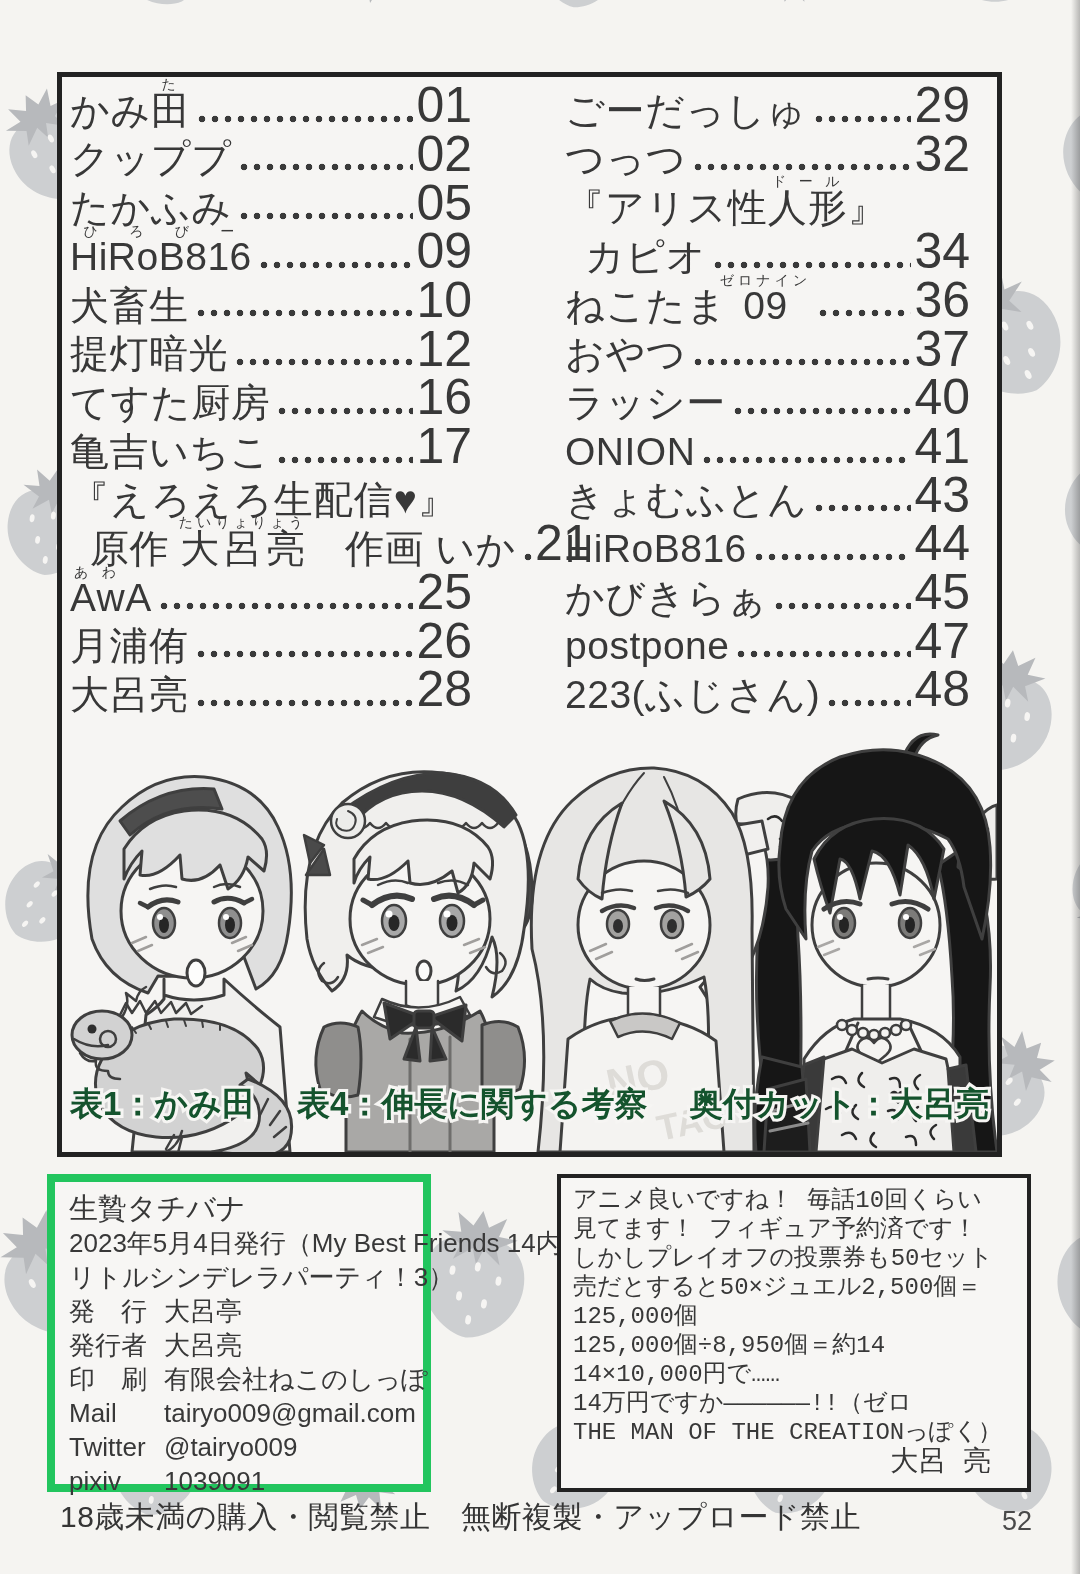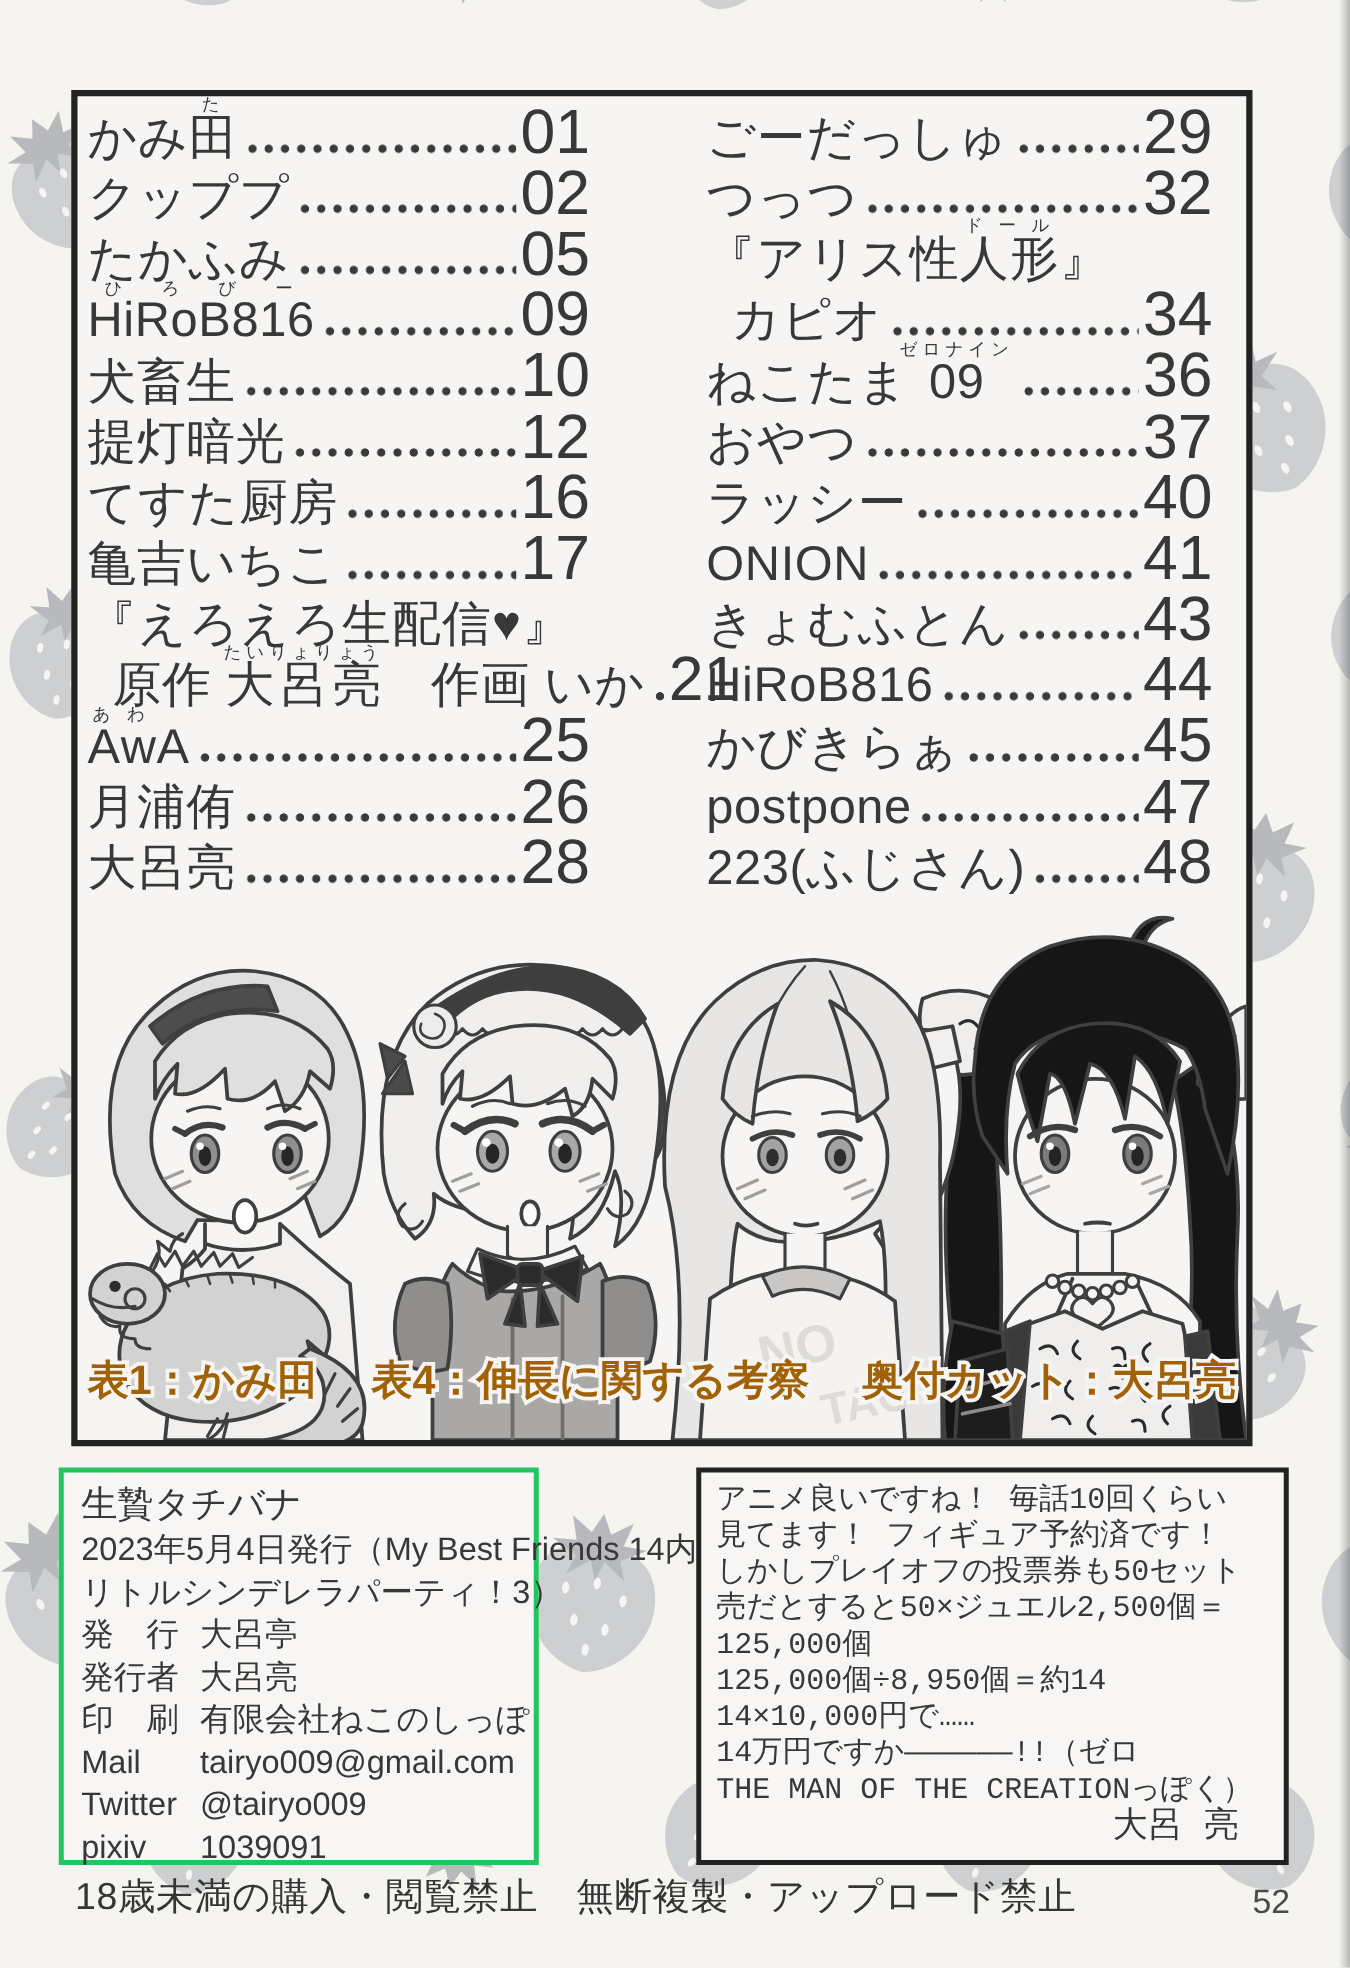--- a/index.html
+++ b/index.html
@@ -26,26 +26,26 @@
   .leader{flex:1;height:12px;margin:0 3px 7px 6px;min-width:10px;
     background-image:radial-gradient(circle at 6px 6px,#3a3a3a 3px,rgba(0,0,0,0) 3.6px);
     background-size:13px 12px;background-repeat:repeat-x;}
   .toc-page{font-size:50px;line-height:1.05;font-weight:500;}
   .toc-row.title-row .toc-name{letter-spacing:1px;}
 
   
   #illust{position:absolute;left:0;bottom:0;width:935px;height:425px;z-index:1;}
   .illust-caption{position:absolute;left:8px;right:8px;top:1005px;z-index:4;
     display:flex;justify-content:space-between;
-    font-size:33px;font-weight:600;color:#a16207;
+    font-size:33px;font-weight:600;color:#14532d;
     -webkit-text-stroke:6px #f6f5f3;paint-order:stroke fill;}
 
   
   .colophon-box{position:absolute;left:47px;top:1174px;width:384px;height:318px;
-    border:4px solid #22c55e;background:#f7f6f4;box-sizing:border-box;
+    border:8px solid #22c55e;background:#f7f6f4;box-sizing:border-box;
     padding:8px 14px;z-index:2;}
   .colophon-title{font-size:29px;line-height:36px;}
   .col-line{font-size:26px;line-height:34px;white-space:pre;}
   .col-label{display:inline-block;width:95px;}
   .comment-box{position:absolute;left:529px;top:1174px;width:474px;height:318px;
     border:4px solid #222;background:#f7f6f4;box-sizing:border-box;
     padding:8px 12px;z-index:2;
     font-family:"Liberation Mono","DejaVu Sans Mono",monospace;margin-left:28px;}
   .cmt-line{font-size:24px;line-height:29px;white-space:pre;}
   .cmt-sign{font-size:28px;line-height:32px;text-align:right;padding-right:24px;}

